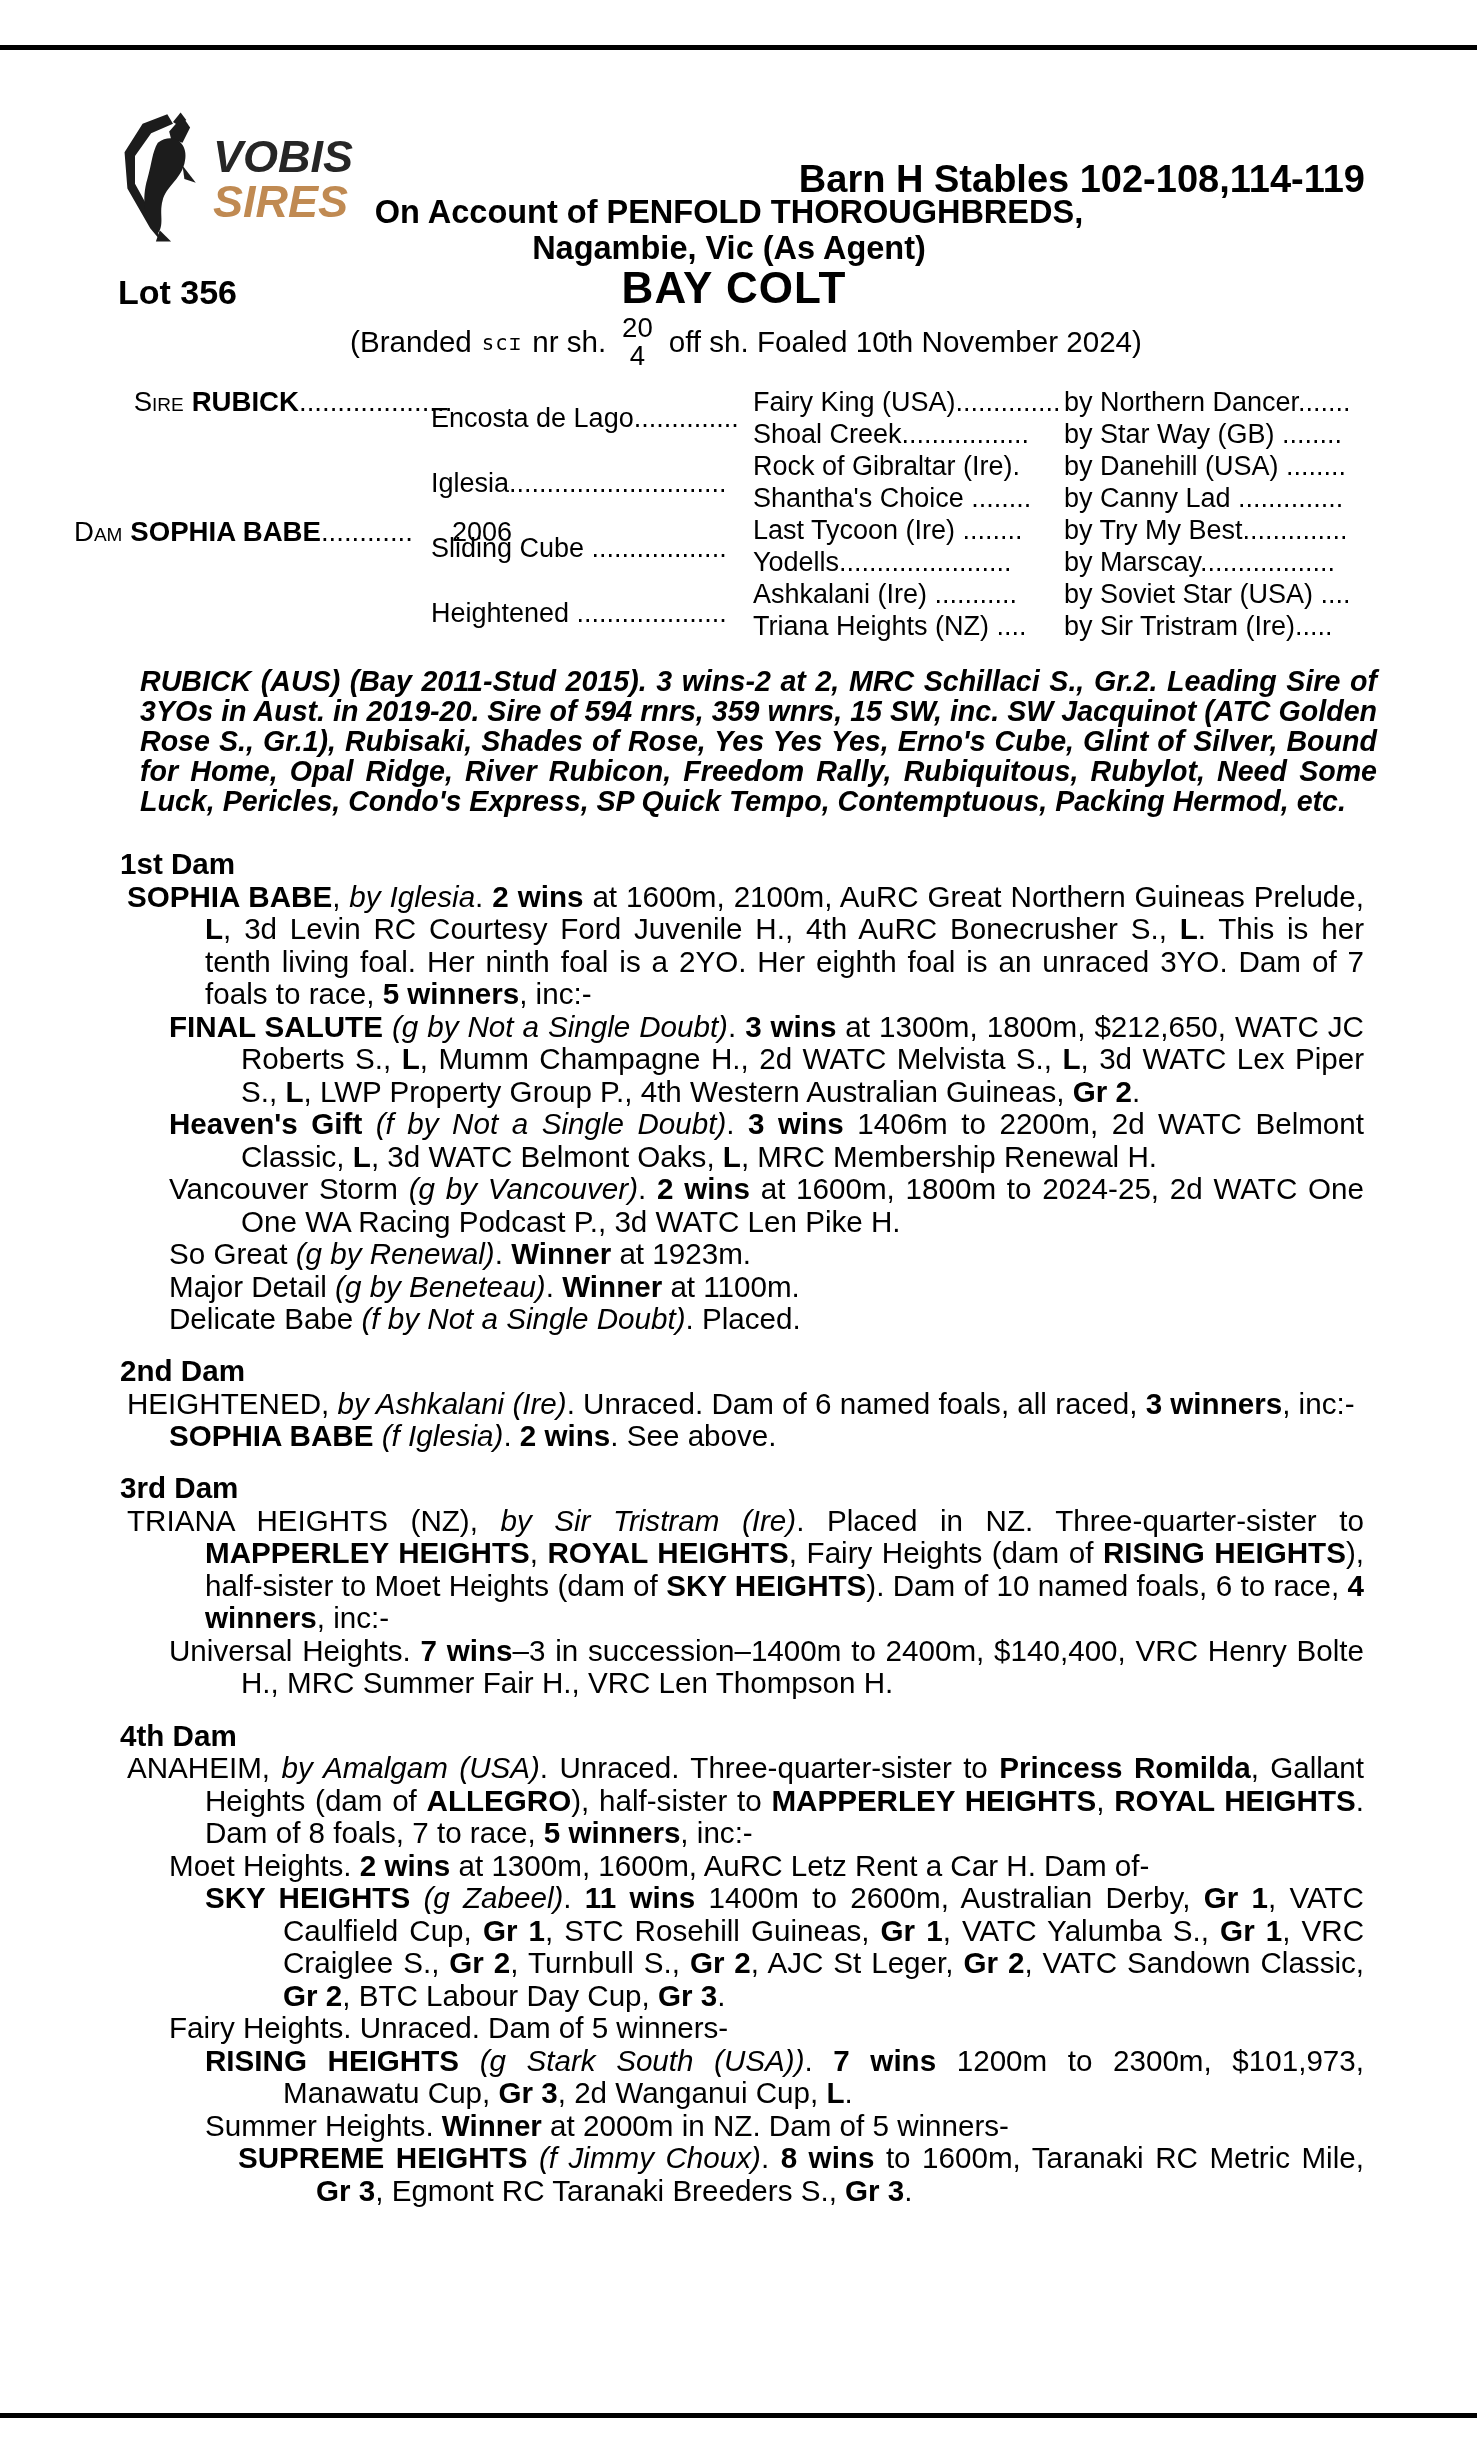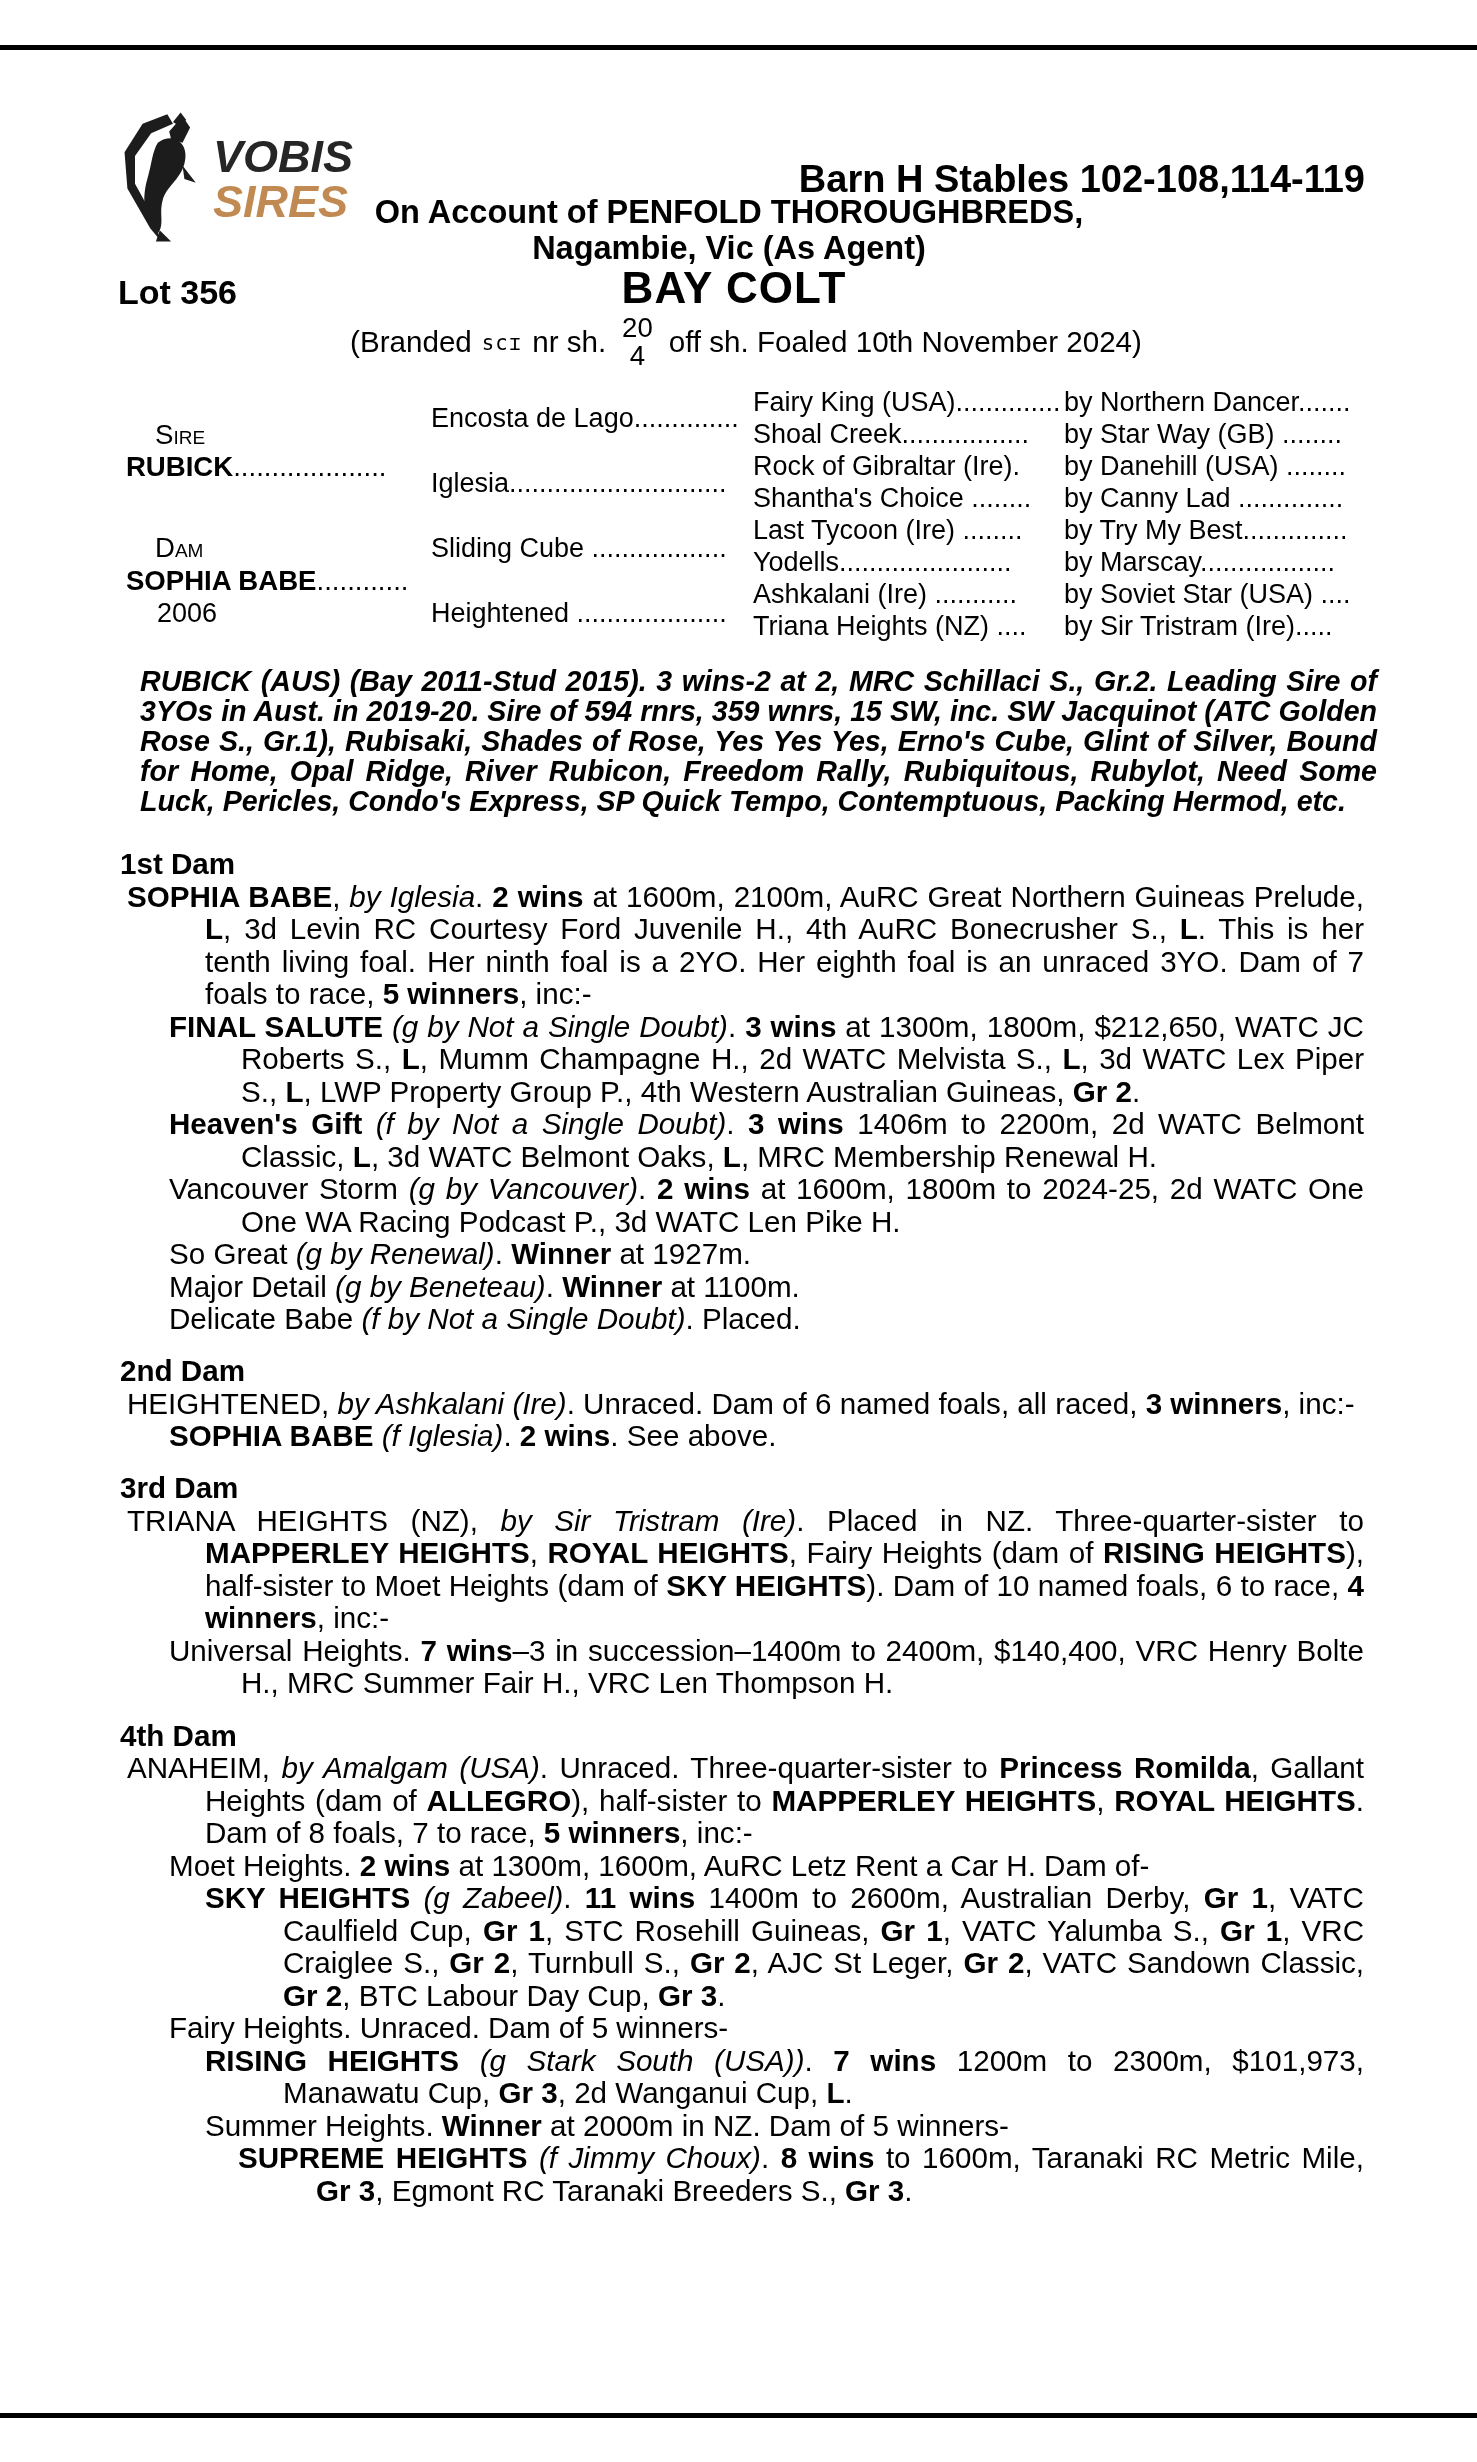--- a/index.html
+++ b/index.html
@@ -22,21 +22,21 @@
   .lot{position:absolute;top:273px;left:118px;font-weight:bold;font-size:34px;}
   .title{position:absolute;top:263px;left:0;width:1468px;text-align:center;font-weight:bold;font-size:44px;letter-spacing:1px;}
   .brandline{position:absolute;top:300px;left:0;width:1468px;height:83px;
     display:flex;align-items:center;justify-content:center;gap:10px;font-size:29.6px;margin-left:12px;}
   .brandmark{font-family:"DejaVu Sans Mono", monospace;font-size:20.7px;letter-spacing:1px;padding-top:3.9px;}
   .frac{display:inline-flex;flex-direction:column;align-items:center;font-size:27.6px;line-height:27.6px;margin:0 5.9px;}
 
   
   .ped{position:absolute;left:118px;top:386px;width:1251px;height:259px;font-size:27px;}
   .ped .c1{position:absolute;left:0;top:0;width:313px;height:259px;}
-  .ped .c1 .half{height:130px;display:flex;flex-direction:column;justify-content:center;}
+  .ped .c1 .half{height:130px;display:flex;flex-direction:row;justify-content:center;}
   .ped .lbl{font-variant:small-caps;font-size:27.6px;line-height:32.5px;padding-left:37px;}
   .ped .pname{font-size:27.6px;line-height:32.5px;padding-left:7.9px;white-space:nowrap;}
   .ped .pname .b{font-weight:bold;}
   .ped .yr{line-height:32.5px;padding-left:39px;}
   .ped .c2{position:absolute;left:313px;top:0;width:322px;height:259px;}
   .ped .c2 .cell{height:65px;display:flex;align-items:center;white-space:nowrap;}
   .ped .c3{position:absolute;left:635px;top:0;width:310px;height:259px;}
   .ped .c4{position:absolute;left:946px;top:0;width:325px;height:259px;}
   .ped .row{height:32px;display:flex;align-items:center;white-space:nowrap;}
 
@@ -139,21 +139,21 @@
 </div>
 
 <p class="sire-summary">RUBICK (AUS) (Bay 2011-Stud 2015). 3 wins-2 at 2, MRC Schillaci S., Gr.2. Leading Sire of 3YOs in Aust. in 2019-20. Sire of 594 rnrs, 359 wnrs, 15 SW, inc. SW Jacquinot (ATC Golden Rose S., Gr.1), Rubisaki, Shades of Rose, Yes Yes Yes, Erno's Cube, Glint of Silver, Bound for Home, Opal Ridge, River Rubicon, Freedom Rally, Rubiquitous, Rubylot, Need Some Luck, Pericles, Condo's Express, SP Quick Tempo, Contemptuous, Packing Hermod, etc.</p>
 
 <div id="sections">
     <div class="dam-heading">1st Dam</div>
     <p class="entry lvl0"><span class="b">SOPHIA BABE</span><span>, </span><span class="i">by Iglesia</span><span>. </span><span class="b">2 wins</span><span> at 1600m, 2100m, AuRC Great Northern Guineas Prelude, </span><span class="b">L</span><span>, 3d Levin RC Courtesy Ford Juvenile H., 4th AuRC Bonecrusher S., </span><span class="b">L</span><span>. This is her tenth living foal. Her ninth foal is a 2YO. Her eighth foal is an unraced 3YO. Dam of 7 foals to race, </span><span class="b">5 winners</span><span>, inc:-</span></p>
     <p class="entry lvl1"><span class="b">FINAL SALUTE</span><span> </span><span class="i">(g by Not a Single Doubt)</span><span>. </span><span class="b">3 wins</span><span> at 1300m, 1800m, $212,650, WATC JC Roberts S., </span><span class="b">L</span><span>, Mumm Champagne H., 2d WATC Melvista S., </span><span class="b">L</span><span>, 3d WATC Lex Piper S., </span><span class="b">L</span><span>, LWP Property Group P., 4th Western Australian Guineas, </span><span class="b">Gr 2</span><span>.</span></p>
     <p class="entry lvl1"><span class="b">Heaven's Gift</span><span> </span><span class="i">(f by Not a Single Doubt)</span><span>. </span><span class="b">3 wins</span><span> 1406m to 2200m, 2d WATC Belmont Classic, </span><span class="b">L</span><span>, 3d WATC Belmont Oaks, </span><span class="b">L</span><span>, MRC Membership Renewal H.</span></p>
     <p class="entry lvl1"><span>Vancouver Storm </span><span class="i">(g by Vancouver)</span><span>. </span><span class="b">2 wins</span><span> at 1600m, 1800m to 2024-25, 2d WATC One One WA Racing Podcast P., 3d WATC Len Pike H.</span></p>
-    <p class="entry lvl1"><span>So Great </span><span class="i">(g by Renewal)</span><span>. </span><span class="b">Winner</span><span> at 1927m.</span></p>
+    <p class="entry lvl1"><span>So Great </span><span class="i">(g by Renewal)</span><span>. </span><span class="b">Winner</span><span> at 1923m.</span></p>
     <p class="entry lvl1"><span>Major Detail </span><span class="i">(g by Beneteau)</span><span>. </span><span class="b">Winner</span><span> at 1100m.</span></p>
     <p class="entry lvl1"><span>Delicate Babe </span><span class="i">(f by Not a Single Doubt)</span><span>. Placed.</span></p>
     <div class="dam-heading">2nd Dam</div>
     <p class="entry lvl0"><span>HEIGHTENED, </span><span class="i">by Ashkalani (Ire)</span><span>. Unraced. Dam of 6 named foals, all raced, </span><span class="b">3 winners</span><span>, inc:-</span></p>
     <p class="entry lvl1"><span class="b">SOPHIA BABE</span><span> </span><span class="i">(f Iglesia)</span><span>. </span><span class="b">2 wins</span><span>. See above.</span></p>
     <div class="dam-heading">3rd Dam</div>
     <p class="entry lvl0"><span>TRIANA HEIGHTS (NZ), </span><span class="i">by Sir Tristram (Ire)</span><span>. Placed in NZ. Three-quarter-sister to </span><span class="b">MAPPERLEY HEIGHTS</span><span>, </span><span class="b">ROYAL HEIGHTS</span><span>, Fairy Heights (dam of </span><span class="b">RISING HEIGHTS</span><span>), half-sister to Moet Heights (dam of </span><span class="b">SKY HEIGHTS</span><span>). Dam of 10 named foals, 6 to race, </span><span class="b">4 winners</span><span>, inc:-</span></p>
     <p class="entry lvl1"><span>Universal Heights. </span><span class="b">7 wins</span><span>–3 in succession–1400m to 2400m, $140,400, VRC Henry Bolte H., MRC Summer Fair H., VRC Len Thompson H.</span></p>
     <div class="dam-heading">4th Dam</div>
     <p class="entry lvl0"><span>ANAHEIM, </span><span class="i">by Amalgam (USA)</span><span>. Unraced. Three-quarter-sister to </span><span class="b">Princess Romilda</span><span>, Gallant Heights (dam of </span><span class="b">ALLEGRO</span><span>), half-sister to </span><span class="b">MAPPERLEY HEIGHTS</span><span>, </span><span class="b">ROYAL HEIGHTS</span><span>. Dam of 8 foals, 7 to race, </span><span class="b">5 winners</span><span>, inc:-</span></p>

